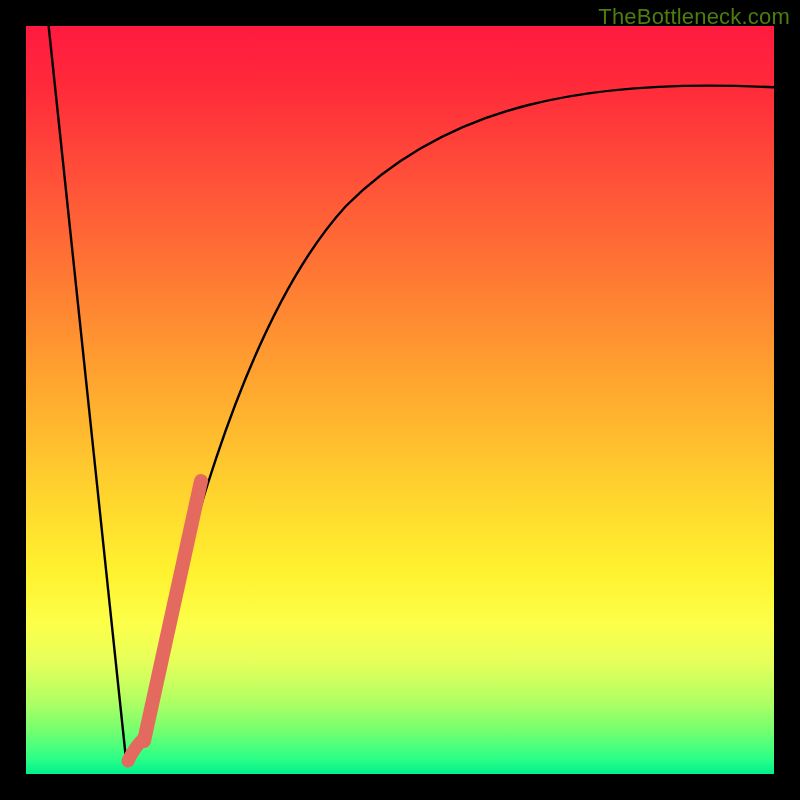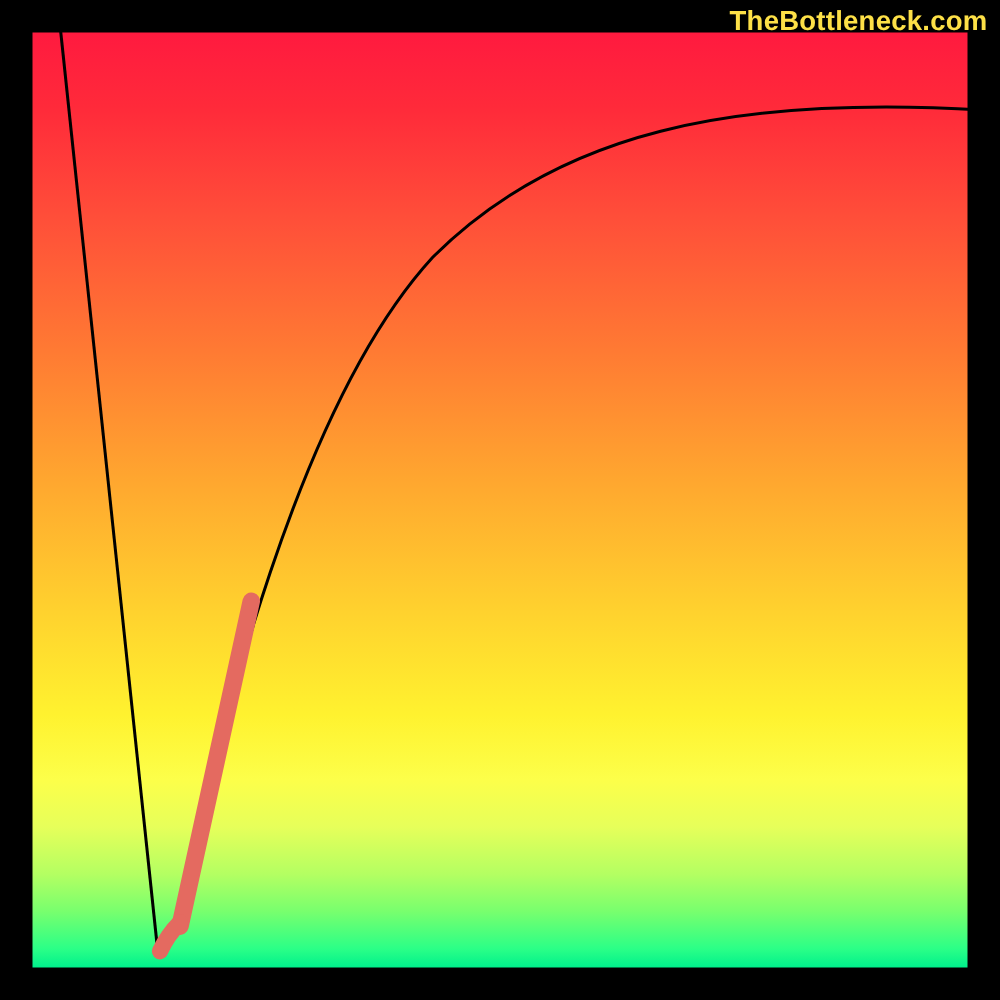--- a/index.html
+++ b/index.html
@@ -37,23 +37,23 @@
       #b4ff62 90%,
       #78ff6e 94%,
       #2bff87 98%,
       #00f08c 100%
     );
   }
   .watermark {
     position: absolute;
     top: 4px;
     right: 10px;
-    color: #fde047;
+    color: #4d7c0f;
     font-size: 22px;
-    font-weight: 700;
+    font-weight: 400;
     letter-spacing: 0.2px;
     user-select: none;
   }
   svg.curves {
     position: absolute;
     left: 26px;
     top: 26px;
     width: 748px;
     height: 748px;
     overflow: visible;

